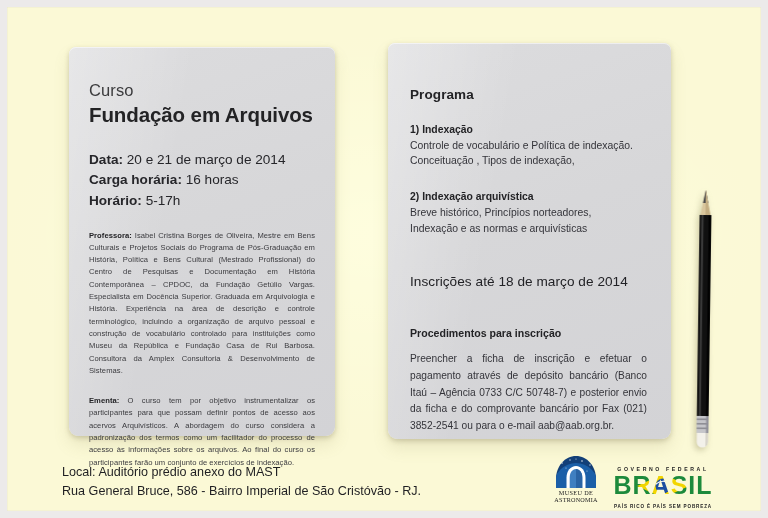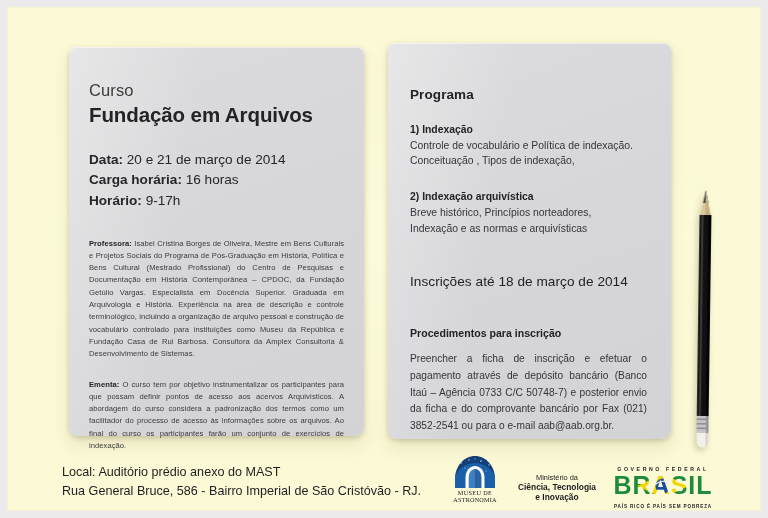--- a/index.html
+++ b/index.html
@@ -49,21 +49,21 @@
     position: absolute;
     inset: 0;
     border-radius: inherit;
     background: linear-gradient(100deg, rgba(255,255,255,0.32) 0%, rgba(255,255,255,0) 38%);
     pointer-events: none;
   }
 
   #card-left {
     left: 62px;
     top: 40px;
-    width: 295px;
+    width: 266px;
     height: 389px;
   }
   #card-right {
     left: 381px;
     top: 36px;
     width: 283px;
     height: 396px;
   }
 
   .card-inner {
@@ -101,21 +101,21 @@
   .meta-line b { font-weight: bold; }
 
   .small-para {
     font-size: 7.6px;
     line-height: 1.62;
     color: #3a3a3e;
     text-align: justify;
     letter-spacing: .05px;
   }
   .small-para b { font-weight: bold; color: #232326; }
-  #bio-para { margin-top: 26px; }
+  #bio-para { margin-top: 18px; }
   #ementa-para { margin-top: 18px; }
 
   
   #card-right .card-inner { padding: 44px 24px 3px 22px; }
 
   .section-title {
     font-size: 13.5px;
     font-weight: bold;
     color: #232326;
     letter-spacing: .1px;
@@ -252,21 +252,21 @@
         <div class="meta-line">
           <b>Data:</b>
           <span>20 e 21 de março de 2014</span>
         </div>
         <div class="meta-line">
           <b>Carga horária:</b>
           <span>16 horas</span>
         </div>
         <div class="meta-line">
           <b>Horário:</b>
-          <span>9-17h</span>
+          <span>5-17h</span>
         </div>
       </div>
 
       <p class="small-para" id="bio-para">
         <b>Professora:</b>
         <span>Isabel Cristina Borges de Oliveira, Mestre em Bens Culturais e Projetos Sociais do Programa de Pós-Graduação em História, Política e Bens Cultural (Mestrado Profissional) do Centro de Pesquisas e Documentação em História Contemporânea – CPDOC, da Fundação Getúlio Vargas. Especialista em Docência Superior. Graduada em Arquivologia e História. Experiência na área de descrição e controle terminológico, incluindo a organização de arquivo pessoal e construção de vocabulário controlado para instituições como Museu da República e Fundação Casa de Rui Barbosa. Consultora da Amplex Consultoria &amp; Desenvolvimento de Sistemas.</span>
       </p>
 
       <p class="small-para" id="ementa-para">
         <b>Ementa:</b>
@@ -349,25 +349,20 @@
             <path d="M22,14 C25.6,14 28.3,17.6 28.3,22.5 L28.3,33 L22,33 Z" fill="#2a64a4"></path>
           </g>
         </svg>
         <div id="mast-wordmark">
           <div class="mast-l1">MUSEU DE</div>
           <div class="mast-l2">ASTRONOMIA</div>
           <div class="mast-l3">E CIÊNCIAS AFINS</div>
         </div>
       </div>
 
-      <div id="ministry">
-        <div class="min-sup">Ministério da</div>
-        <div class="min-main">Ciência, Tecnologia</div>
-        <div class="min-main">e Inovação</div>
-      </div>
 
       <div id="brasil-logo">
         <div class="gov-fed">GOVERNO FEDERAL</div>
         <svg width="100" height="26" viewBox="0 0 100 26">
           <defs>
             <clipPath id="brasilclip">
               <text x="50" y="21" font-family="'Liberation Sans', sans-serif" font-size="25" font-weight="bold" text-anchor="middle" letter-spacing="1">BRASIL</text>
             </clipPath>
           </defs>
           <g clip-path="url(#brasilclip)">

